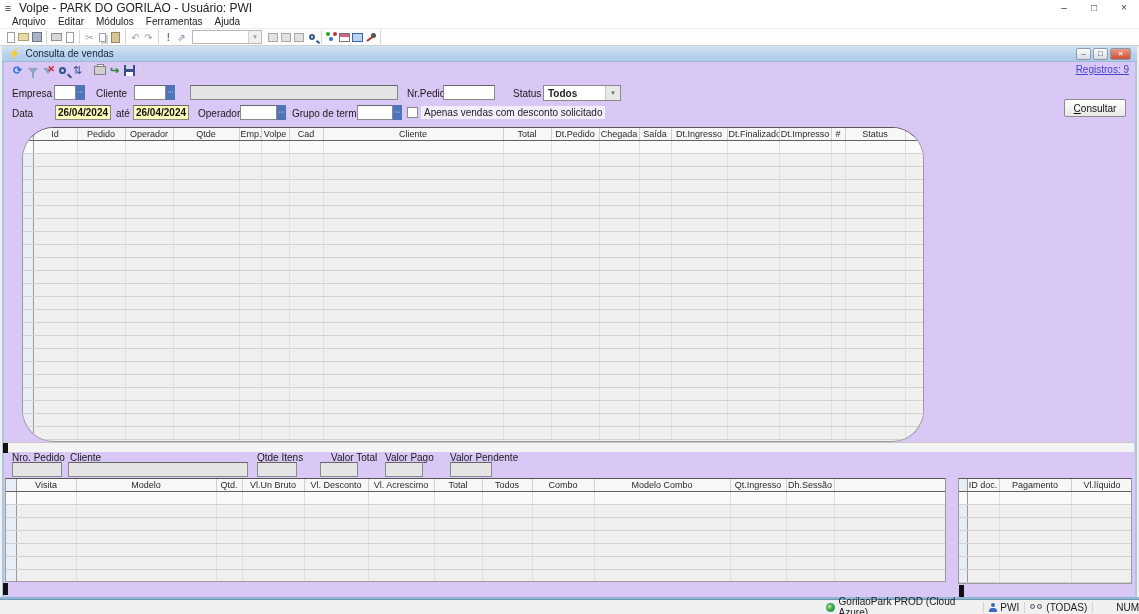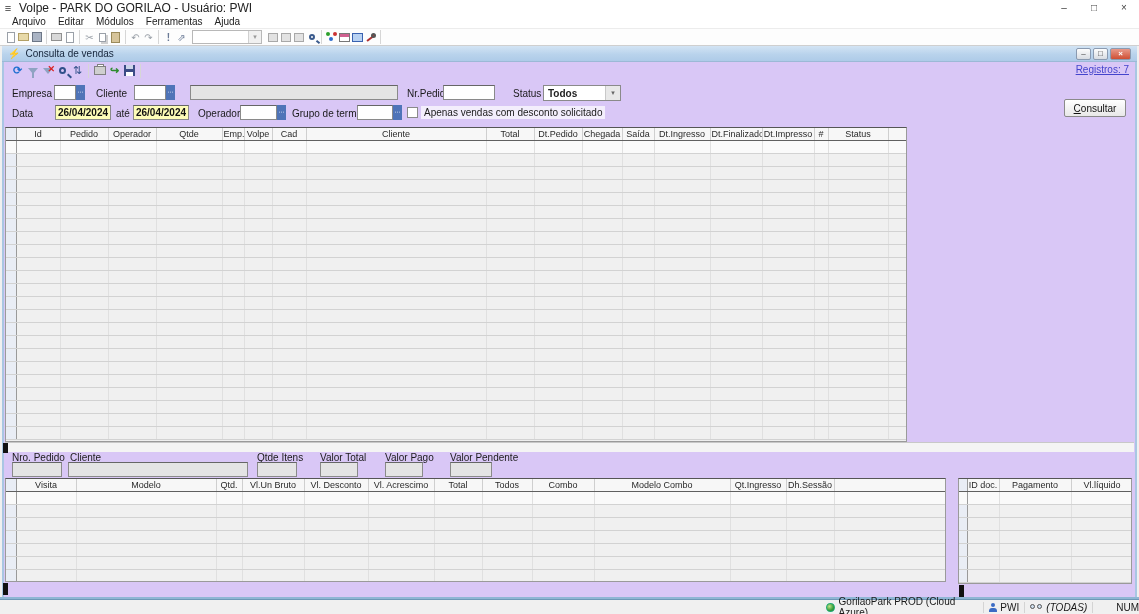--- a/index.html
+++ b/index.html
@@ -243,21 +243,21 @@
     </span>
   <span class="ct" style="color:#2e8b2e;font-weight:bold;">↪</span>
   <span class="ct">
       <i class="dsk">
         <i></i>
         <b></b>
       </i>
     </span>
   <span class="tsep"></span>
 </div>
-<a class="abs registros" href="#">Registros: 7</a>
+<a class="abs registros" href="#">Registros: 9</a>
 
 <span class="abs flabel" style="left:12px;top:88px;">Empresa</span>
 <input class="abs inp" style="left: 54px; top: 85px; width: 22px;">
 <span class="abs lookup" style="left:76px;top:85px;">⋯</span>
 <span class="abs flabel" style="left:96px;top:88px;">Cliente</span>
 <input class="abs inp" style="left: 134px; top: 85px; width: 32px;">
 <span class="abs lookup" style="left:166px;top:85px;">⋯</span>
 <div class="abs inp dis" style="left:190px;top:85px;width:208px;"></div>
 <span class="abs flabel" style="left:407px;top:88px;">Nr.Pedido</span>
 <input class="abs inp" style="left: 443px; top: 85px; width: 52px;">
@@ -275,21 +275,21 @@
 <input class="abs inp" style="left: 240px; top: 105px; width: 37px;">
 <span class="abs lookup" style="left:277px;top:105px;">⋯</span>
 <span class="abs flabel" style="left:292px;top:108px;">Grupo de terminal</span>
 <input class="abs inp" style="left: 357px; top: 105px; width: 36px;">
 <span class="abs lookup" style="left:393px;top:105px;">⋯</span>
 <span class="abs chk" style="left:407px;top:107px;"></span>
 <span class="abs chklabel" style="left:421px;top:106px;">Apenas vendas com desconto solicitado</span>
 
 <button class="abs btn accel" style="left:1064px;top:99px;width:62px;height:18px;">Consultar</button>
 
-<div class="abs gridwrap" style="left:5px;top:127px;width:902px;height:315px;">
+<div class="abs gridwrap" style="left:22px;top:127px;width:902px;height:315px;border-radius:32px;">
     <table class="grid">
       <colgroup>
         <col style="width: 10px;">
         <col style="width: 44px;">
         <col style="width: 48px;">
         <col style="width: 48px;">
         <col style="width: 66px;">
         <col style="width: 22px;">
         <col style="width: 28px;">
         <col style="width: 34px;">
@@ -842,21 +842,21 @@
   </div>
 <div class="abs hstrip" style="left:5px;top:442px;width:1129px;height:10px;"></div>
 <div class="abs marker" style="left:3px;top:443px;width:5px;height:10px;"></div>
 
 <span class="abs flabel" style="left:12px;top:452px;">Nro. Pedido</span>
 <div class="abs inp dis" style="left:12px;top:462px;width:50px;"></div>
 <span class="abs flabel" style="left:70px;top:452px;">Cliente</span>
 <div class="abs inp dis" style="left:68px;top:462px;width:180px;"></div>
 <span class="abs flabel" style="left:257px;top:452px;">Qtde Itens</span>
 <div class="abs inp dis" style="left:257px;top:462px;width:40px;"></div>
-<span class="abs flabel" style="left:320px;top:452px;">Valor Total</span>
+<span class="abs flabel" style="left:331px;top:452px;">Valor Total</span>
 <div class="abs inp dis" style="left:320px;top:462px;width:38px;"></div>
 <span class="abs flabel" style="left:385px;top:452px;">Valor Pago</span>
 <div class="abs inp dis" style="left:385px;top:462px;width:38px;"></div>
 <span class="abs flabel" style="left:450px;top:452px;">Valor Pendente</span>
 <div class="abs inp dis" style="left:450px;top:462px;width:42px;"></div>
 
 <div class="abs gridwrap" style="left:5px;top:478px;width:941px;height:104px;">
     <table class="grid">
       <colgroup>
         <col style="width: 10px;">
@@ -1088,16 +1088,16 @@
   <span class="person">
       <i></i>
       <b></b>
     </span>
   <span style="margin-left:4px;text-align:center;">PWI</span>
   <span class="sbsep"></span>
   <span class="glasses">
       <i></i>
       <b></b>
     </span>
-  <span style="margin-left:4px;font-style:italic;">(TODAS)</span>
+  <span style="margin-left:4px;">(TODAS)</span>
   <span class="sbsep"></span>
   <span style="margin-left:18px;">NUM</span>
 </div>
 
 </body></html>

